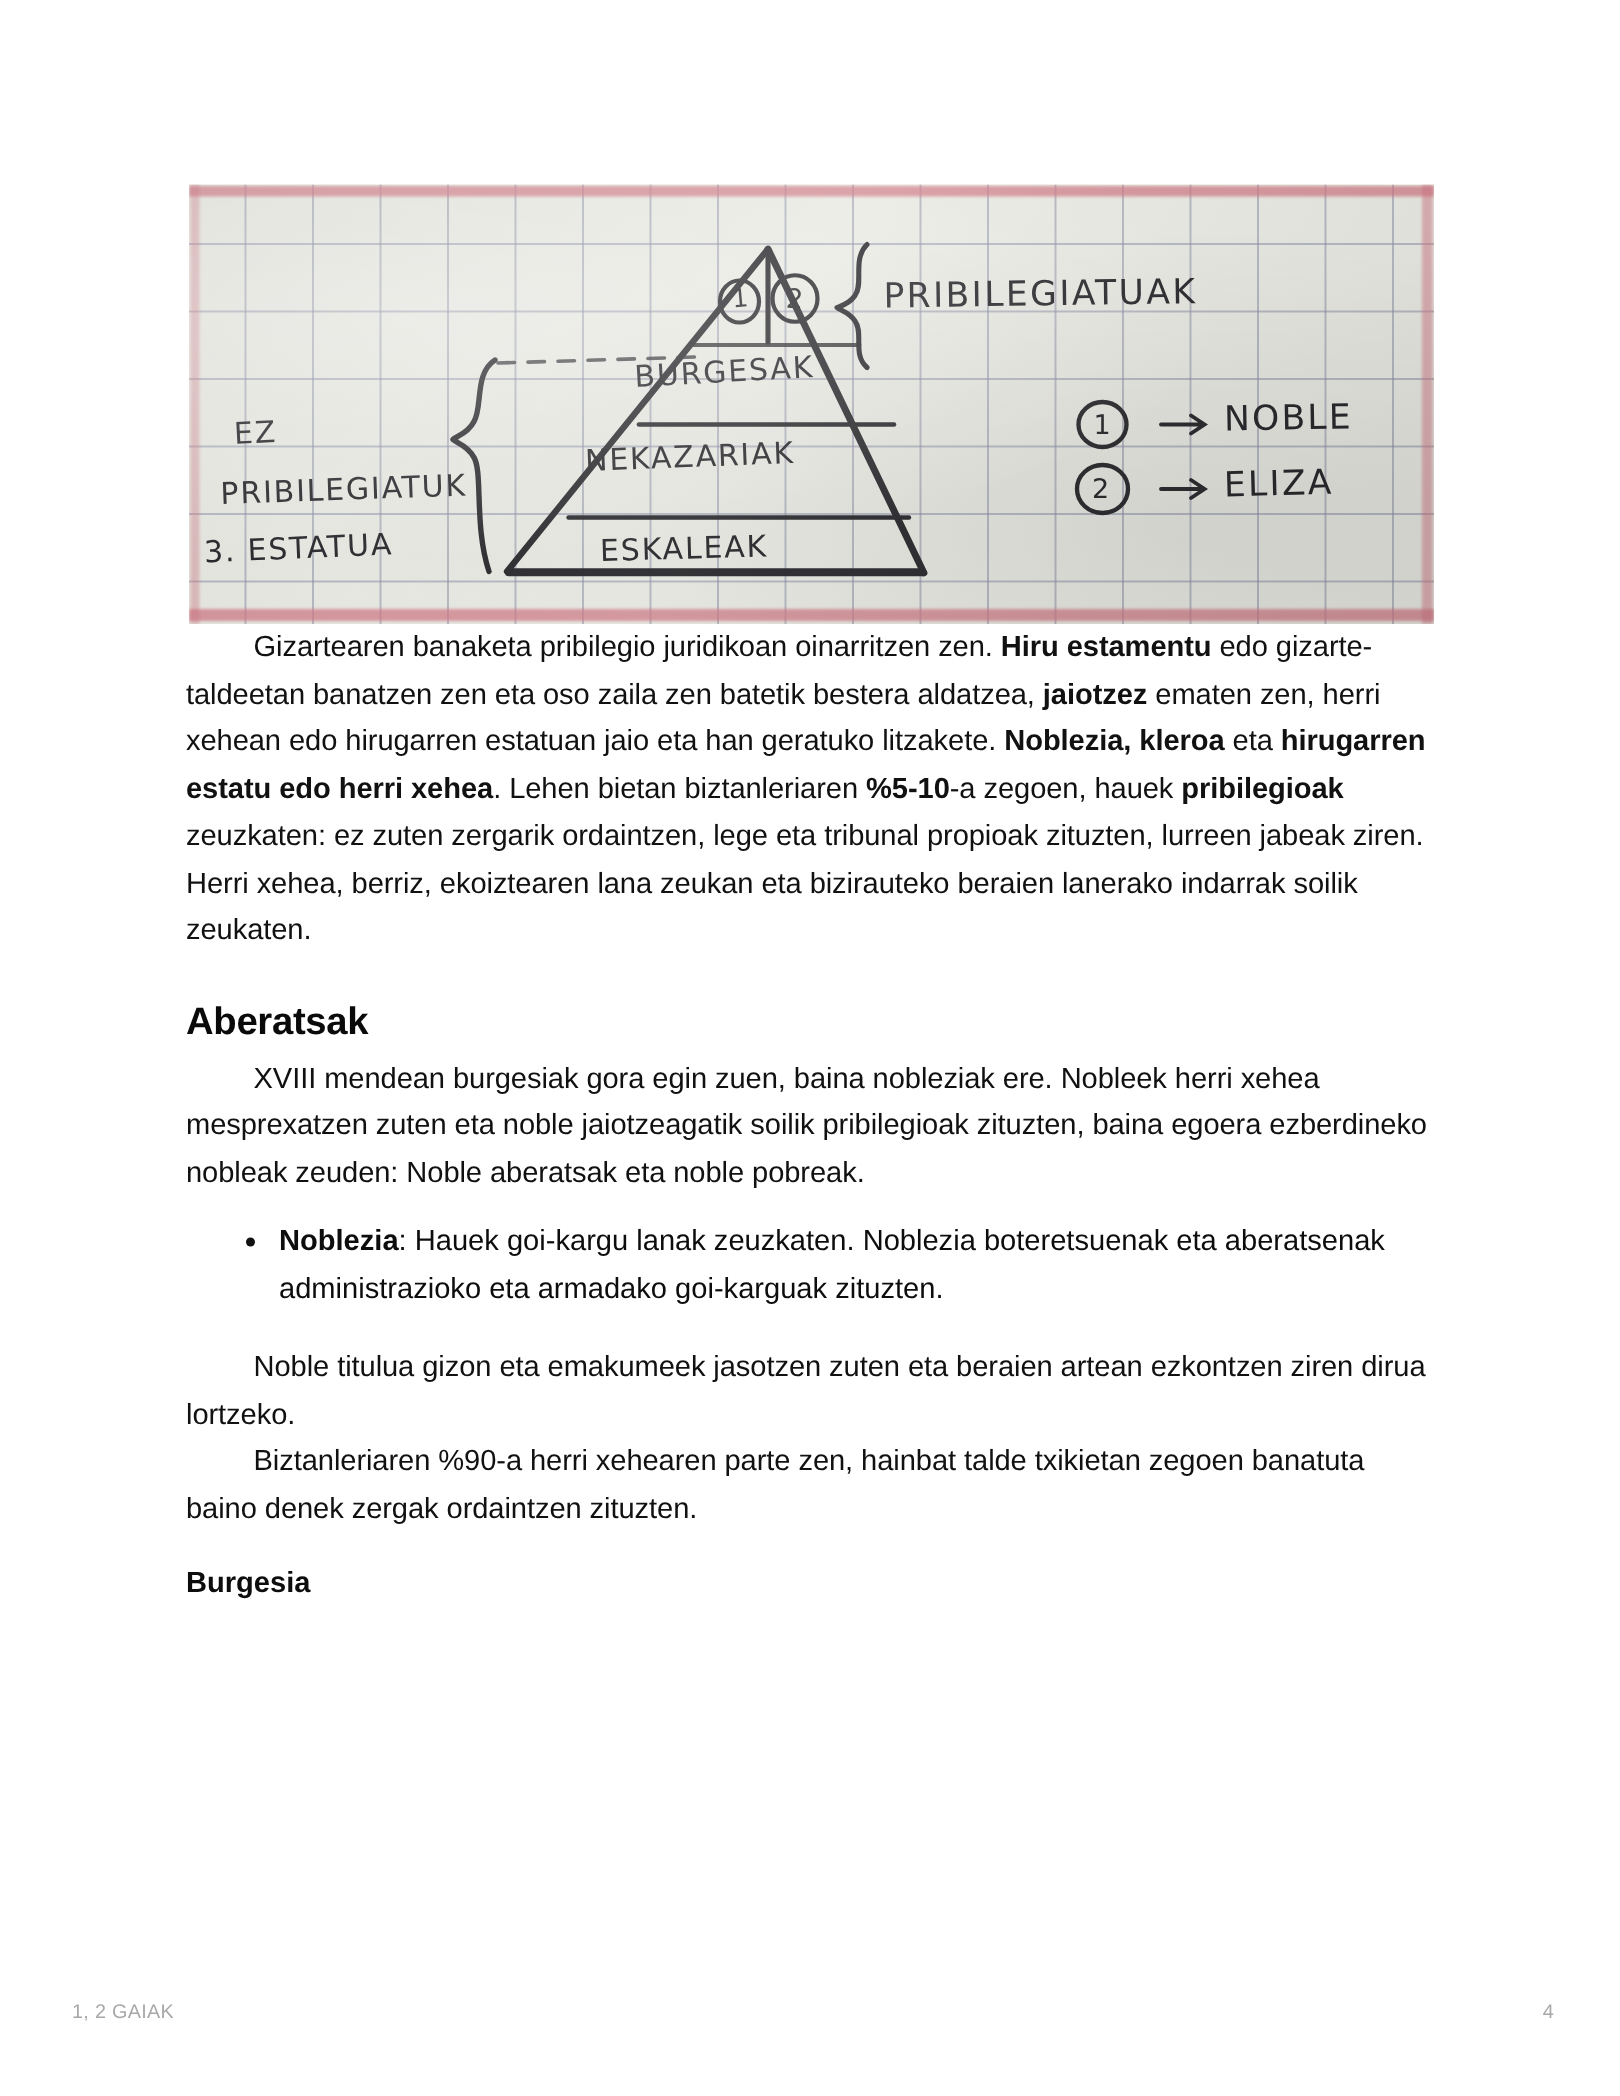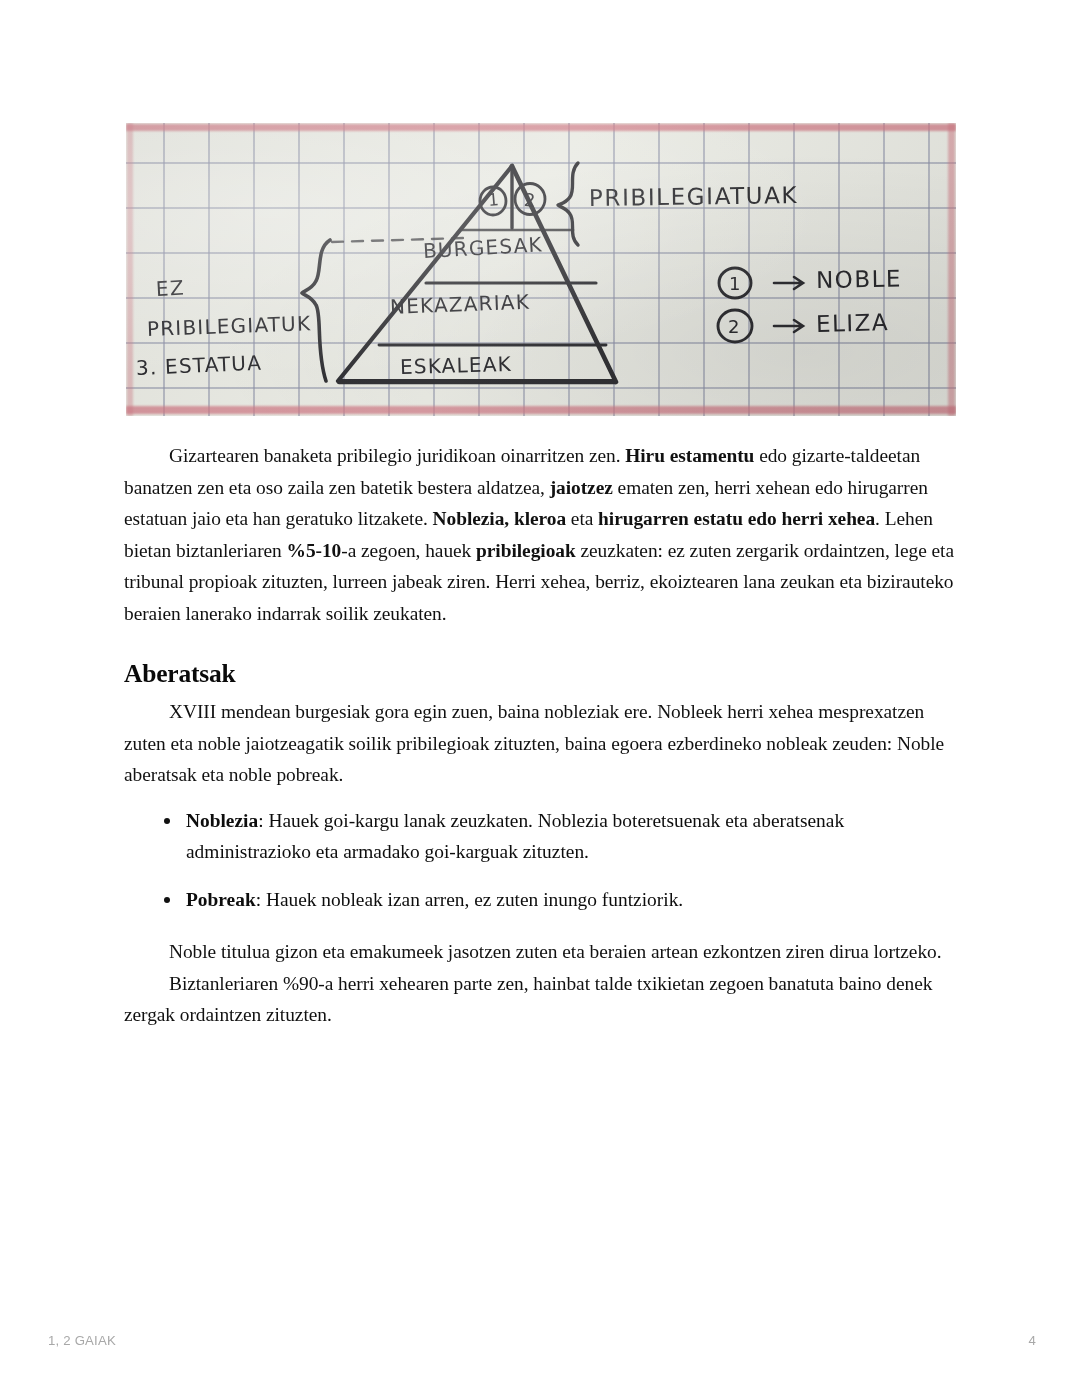--- a/index.html
+++ b/index.html
@@ -72,23 +72,22 @@
     color: #27272b;
     letter-spacing: 1.2px;
     white-space: nowrap;
     transform-origin: left center;
   }
 
   
   .content {
     position: absolute;
     left: 124px;
-    top: 440px;
+    top: 416px;
     width: 832px;
-    font-family: Liberation Serif, serif;
   }
   p.body {
     margin: 0 0 0 0;
     font-size: 19.4px;
     line-height: 31.5px;
     text-indent: 45px;
     color: #111111;
     letter-spacing: -0.05px;
   }
   h2.section {
@@ -222,32 +221,30 @@
     <p class="body" id="intro-p"><span>Gizartearen banaketa pribilegio juridikoan oinarritzen zen. </span><b>Hiru estamentu</b><span> edo gizarte-taldeetan banatzen zen eta oso zaila zen batetik bestera aldatzea, </span><b>jaiotzez</b><span> ematen zen, herri xehean edo hirugarren estatuan jaio eta han geratuko litzakete. </span><b>Noblezia, kleroa</b><span> eta </span><b>hirugarren estatu edo herri xehea</b><span>. Lehen bietan biztanleriaren </span><b>%5-10</b><span>-a zegoen, hauek </span><b>pribilegioak</b><span> zeuzkaten: ez zuten zergarik ordaintzen, lege eta tribunal propioak zituzten, lurreen jabeak ziren. Herri xehea, berriz, ekoiztearen lana zeukan eta bizirauteko beraien lanerako indarrak soilik zeukaten.</span></p>
 
     <h2 class="section">Aberatsak</h2>
 
     <p class="body">XVIII mendean burgesiak gora egin zuen, baina nobleziak ere. Nobleek herri xehea mesprexatzen zuten eta  noble jaiotzeagatik soilik pribilegioak zituzten, baina egoera ezberdineko nobleak zeuden: Noble aberatsak eta noble pobreak.</p>
 
     <ul class="bullets">
       <li>
         <b>Noblezia</b><span>: Hauek goi-kargu lanak zeuzkaten. Noblezia boteretsuenak eta aberatsenak administrazioko eta armadako goi-karguak zituzten.</span>
       </li>
-      <li>
-        <b>Pobreak</b><span>: Hauek nobleak izan arren, ez zuten inungo funtziorik.</span>
-      </li>
     </ul>
 
     <div class="spacer-a"></div>
 
     <p class="body">Noble titulua gizon eta emakumeek jasotzen zuten eta beraien artean ezkontzen ziren dirua lortzeko.</p>
 
 
     <p class="body">Biztanleriaren %90-a herri xehearen parte zen, hainbat talde txikietan zegoen banatuta baino denek zergak ordaintzen zituzten.</p>
 
+    <p class="subhead">Burgesia</p>
   </div>
 
   <div class="footer">
     <span>1, 2 GAIAK</span>
     <span>4</span>
   </div>
 
 </div>
 
 </body></html>

